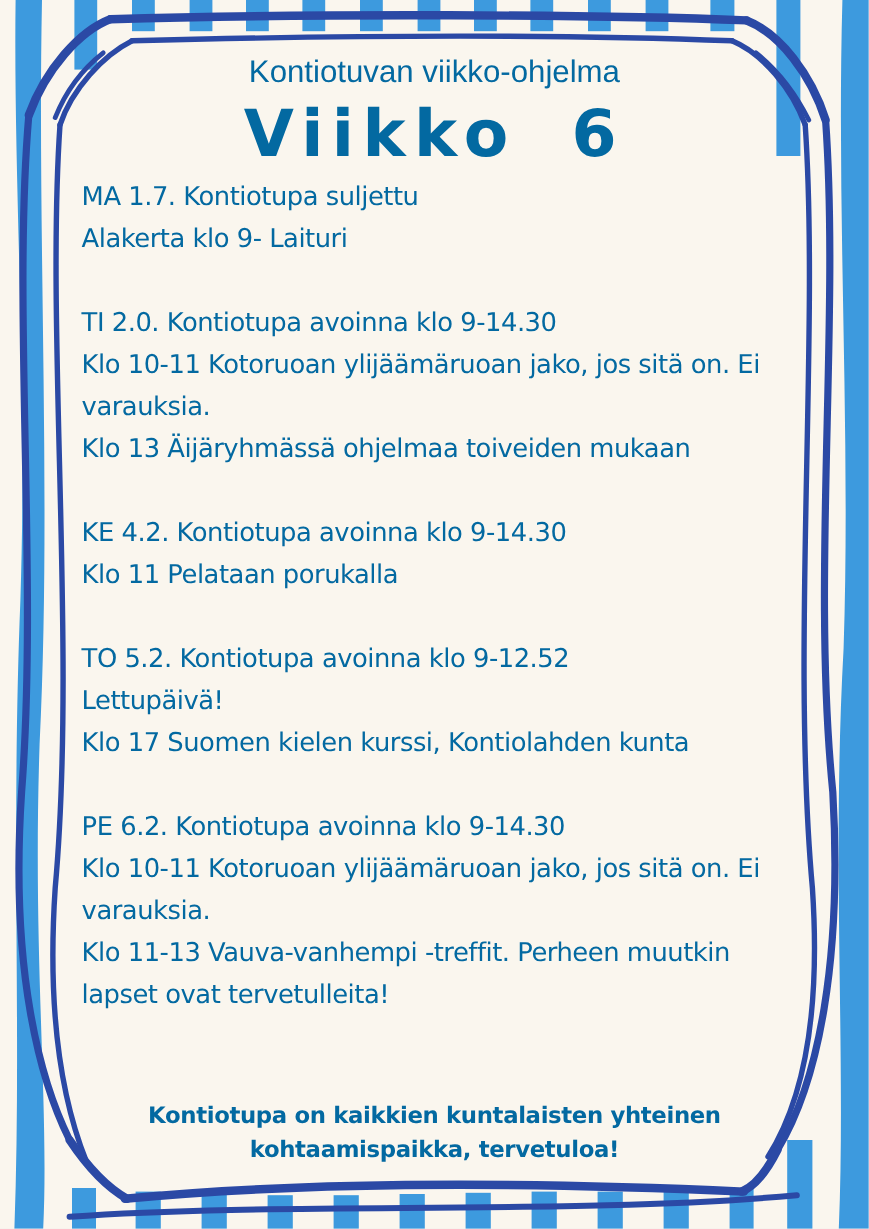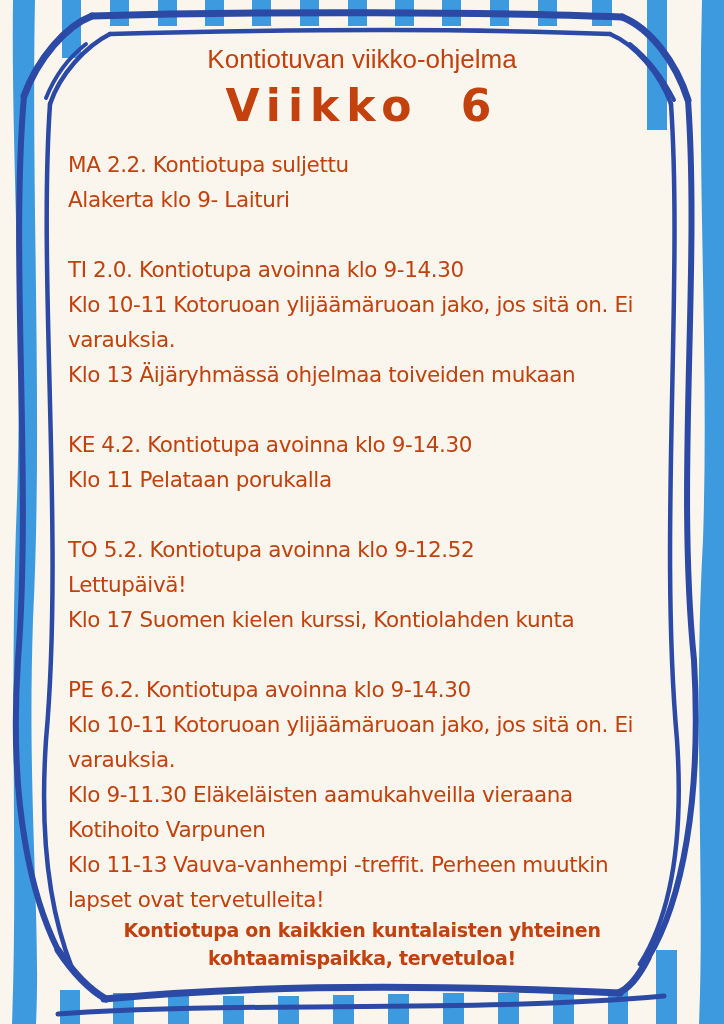--- a/index.html
+++ b/index.html
@@ -25,21 +25,21 @@
     text-align:center;
     font-family:"Liberation Sans","DejaVu Sans",sans-serif;
     font-size:26px;
     font-weight:400;
     letter-spacing:0px;
     z-index:2;
   }
   .title{
     position:absolute;top:80px;left:0;width:100%;
     text-align:center;
-    font-size:44px;
+    font-size:54px;
     font-weight:bold;
     letter-spacing:7px;
     word-spacing:20px;
     z-index:2;
   }
   .schedule{
     position:absolute;top:147px;left:68px;width:596px;
     z-index:2;
     font-size:21.5px;
     letter-spacing:-0.4px;
@@ -53,21 +53,21 @@
     font-weight:bold;
     font-size:19px;
     line-height:28px;
     letter-spacing:-0.3px;
     z-index:2;
   }
 </style>
 </head>
 <body>
 
-<div class="poster" style="background: rgb(250, 246, 238); color: #c2410c;">
+<div class="poster" style="background: rgb(250, 246, 238); color: #0369a1;">
 
   <svg class="decor" viewBox="0 0 724 1024" xmlns="http://www.w3.org/2000/svg" aria-hidden="true">
 
     <g fill="#3d9ade">
       <path d="M13,0 L35,0 C31,200 43,420 33,620 C27,800 41,920 36,1024 L12,1024 C18,860 9,700 17,500 C23,320 11,150 13,0 Z"></path>
     </g>
     <g fill="#3d9ade">
       <path d="M702,0 L724,0 L724,1024 L699,1024 C705,880 693,720 703,540 C709,360 697,180 702,0 Z"></path>
     </g>
 
@@ -128,41 +128,40 @@
 
       <path d="M648,958 C638,978 628,989 618,993" stroke-width="7"></path>
     </g>
   </svg>
 
   <div class="subtitle">Kontiotuvan viikko-ohjelma</div>
   <div class="title">Viikko 6</div>
 
   <div class="schedule">
       <div class="day">
-        <p>MA 2.2. Kontiotupa suljettu</p>
+        <p>MA 1.7. Kontiotupa suljettu</p>
         <p>Alakerta klo 9- Laituri</p>
       </div>
       <div class="day">
         <p>TI 2.0. Kontiotupa avoinna klo 9-14.30</p>
         <p>Klo 10-11 Kotoruoan ylijäämäruoan jako, jos sitä on. Ei varauksia.</p>
         <p>Klo 13 Äijäryhmässä ohjelmaa toiveiden mukaan</p>
       </div>
       <div class="day">
         <p>KE 4.2. Kontiotupa avoinna klo 9-14.30</p>
         <p>Klo 11 Pelataan porukalla</p>
       </div>
       <div class="day">
         <p>TO 5.2. Kontiotupa avoinna klo 9-12.52</p>
         <p>Lettupäivä!</p>
         <p>Klo 17 Suomen kielen kurssi, Kontiolahden kunta</p>
       </div>
       <div class="day">
         <p>PE 6.2. Kontiotupa avoinna klo 9-14.30</p>
         <p>Klo 10-11 Kotoruoan ylijäämäruoan jako, jos sitä on. Ei varauksia.</p>
-        <p>Klo 9-11.30 Eläkeläisten aamukahveilla vieraana Kotihoito Varpunen</p>
         <p>Klo 11-13 Vauva-vanhempi -treffit. Perheen muutkin lapset ovat tervetulleita!</p>
       </div>
     </div>
 
   <div class="footer">
     <div>Kontiotupa on kaikkien kuntalaisten yhteinen</div>
     <div>kohtaamispaikka, tervetuloa!</div>
   </div>
 
 </div>

